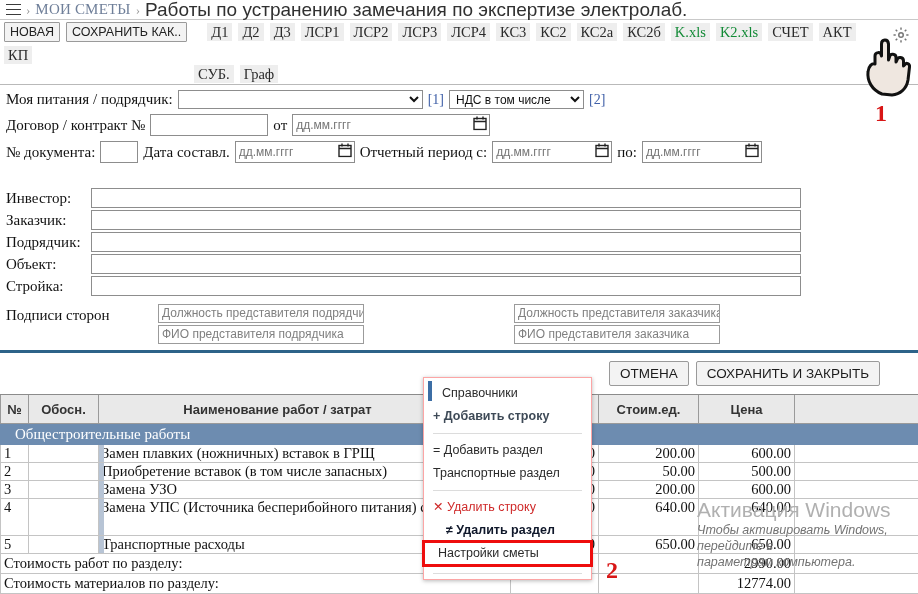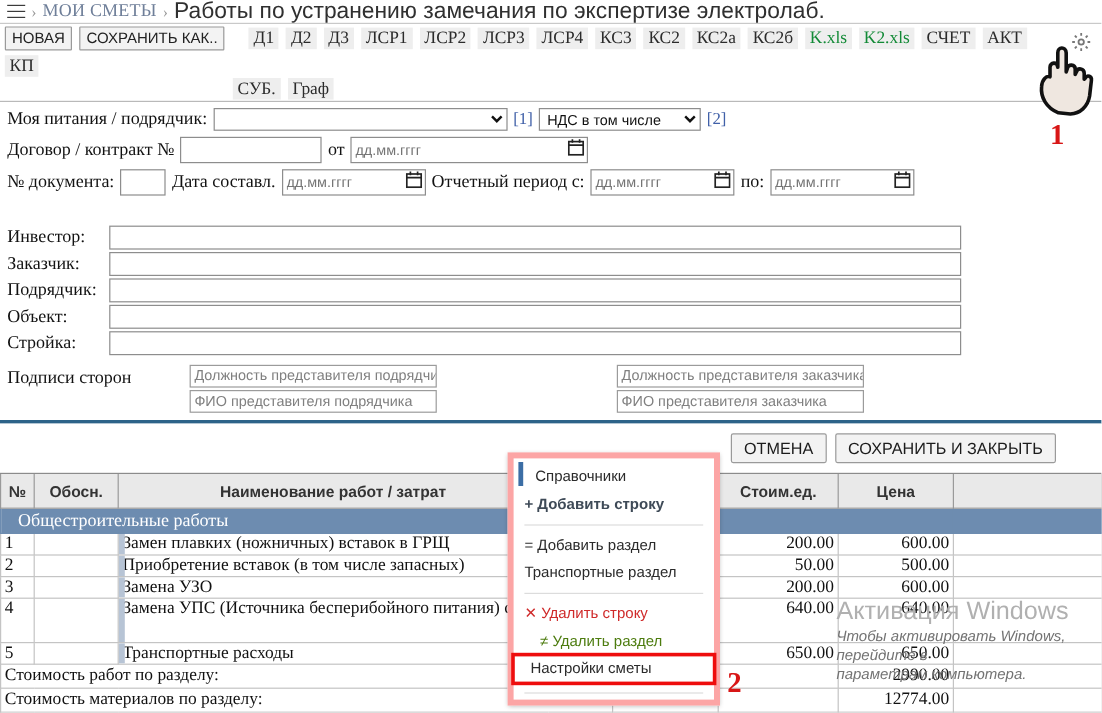--- a/index.html
+++ b/index.html
@@ -115,28 +115,28 @@
   .griphandle{position:absolute;left:-13px;top:0;width:13px;height:17px;background:#7b96b4;}
   tr.total td{height:19px;line-height:19px;}
   .t-works{color:#34518a;font-size:14.5px;padding-left:26px;}
   .t-mats{color:#b9615c;font-size:14.5px;padding-left:26px;}
   .v-works{color:#34518a;text-align:right;}
   .v-mats{color:#b9615c;text-align:right;}
 
   
   .ctxmenu{
     position:absolute;left:423px;top:377px;width:167px;background:#fff;
-    border:5px solid #fca5a5;box-shadow:0 1px 4px rgba(0,0,0,.28);
+    border:1px solid #fca5a5;box-shadow:0 1px 4px rgba(0,0,0,.28);
     font-family:"Liberation Sans",sans-serif;font-size:12.5px;color:#2b2b2b;
     z-index:40;padding-top:4px;
   }
   .ctxmenu .mi{padding:3px 6px 3px 14px;line-height:17px;cursor:pointer;white-space:nowrap;}
   .ctxmenu .mi.bold{font-weight:bold;color:#3e4a57;padding-left:9px;}
   .ctxmenu .mi.red{color:#cf2a2a;padding-left:9px;}
-  .ctxmenu .mi.blue{color:#4d7c0f;padding-left:22px;}
+  .ctxmenu .mi.blue{color:#0f172a;padding-left:22px;font-weight:bold;}
   .ctxmenu .mi.firstitem{position:relative;padding-left:18px;}
   .ctxmenu .mi.firstitem::before{
     content:"";position:absolute;left:4px;top:-1px;width:4px;height:20px;background:#3c6ea5;
   }
   .ctxsep{height:1px;background:#dcdcdc;margin:5px 9px;}
   .ctxmenu .mi.sel{
     outline:3px solid #ee0d0d;outline-offset:-1px;position:relative;z-index:3;
     background:#fff;padding-left:14px;
   }
   .marker2{position:absolute;left:606px;top:557px;color:#d81616;font-family:"Liberation Serif",serif;

